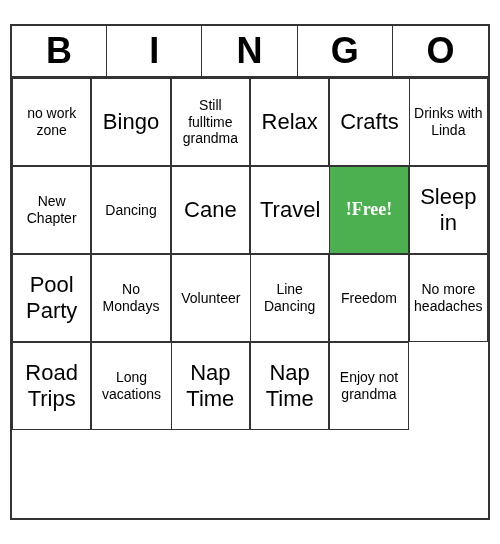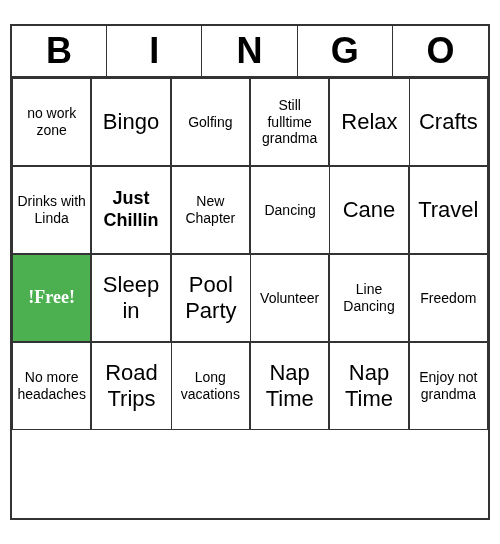--- a/index.html
+++ b/index.html
@@ -74,33 +74,32 @@
   <div class="bingo-header">
   <div class="bingo-header-cell">B</div>
       <div class="bingo-header-cell">I</div>
       <div class="bingo-header-cell">N</div>
       <div class="bingo-header-cell">G</div>
       <div class="bingo-header-cell">O</div>
     </div>
   <div class="bingo-grid">
   <div class="bingo-cell">no work zone</div>
       <div class="bingo-cell large-text">Bingo</div>
-      <div class="bingo-cell">Golfing</div>
       <div class="bingo-cell">Still fulltime grandma</div>
       <div class="bingo-cell large-text">Relax</div>
       <div class="bingo-cell large-text">Crafts</div>
       <div class="bingo-cell">Drinks with Linda</div>
-      <div class="bingo-cell medium-large">Just Chillin</div>
       <div class="bingo-cell">New Chapter</div>
       <div class="bingo-cell">Dancing</div>
       <div class="bingo-cell large-text">Cane</div>
       <div class="bingo-cell large-text">Travel</div>
       <div class="bingo-cell free">!Free!</div>
       <div class="bingo-cell large-text">Sleep in</div>
       <div class="bingo-cell large-text">Pool Party</div>
+      <div class="bingo-cell">No Mondays</div>
       <div class="bingo-cell">Volunteer</div>
       <div class="bingo-cell">Line Dancing</div>
       <div class="bingo-cell">Freedom</div>
       <div class="bingo-cell">No more headaches</div>
       <div class="bingo-cell large-text">Road Trips</div>
       <div class="bingo-cell">Long vacations</div>
       <div class="bingo-cell large-text">Nap Time</div>
       <div class="bingo-cell large-text">Nap Time</div>
       <div class="bingo-cell">Enjoy not grandma</div>
     </div>

